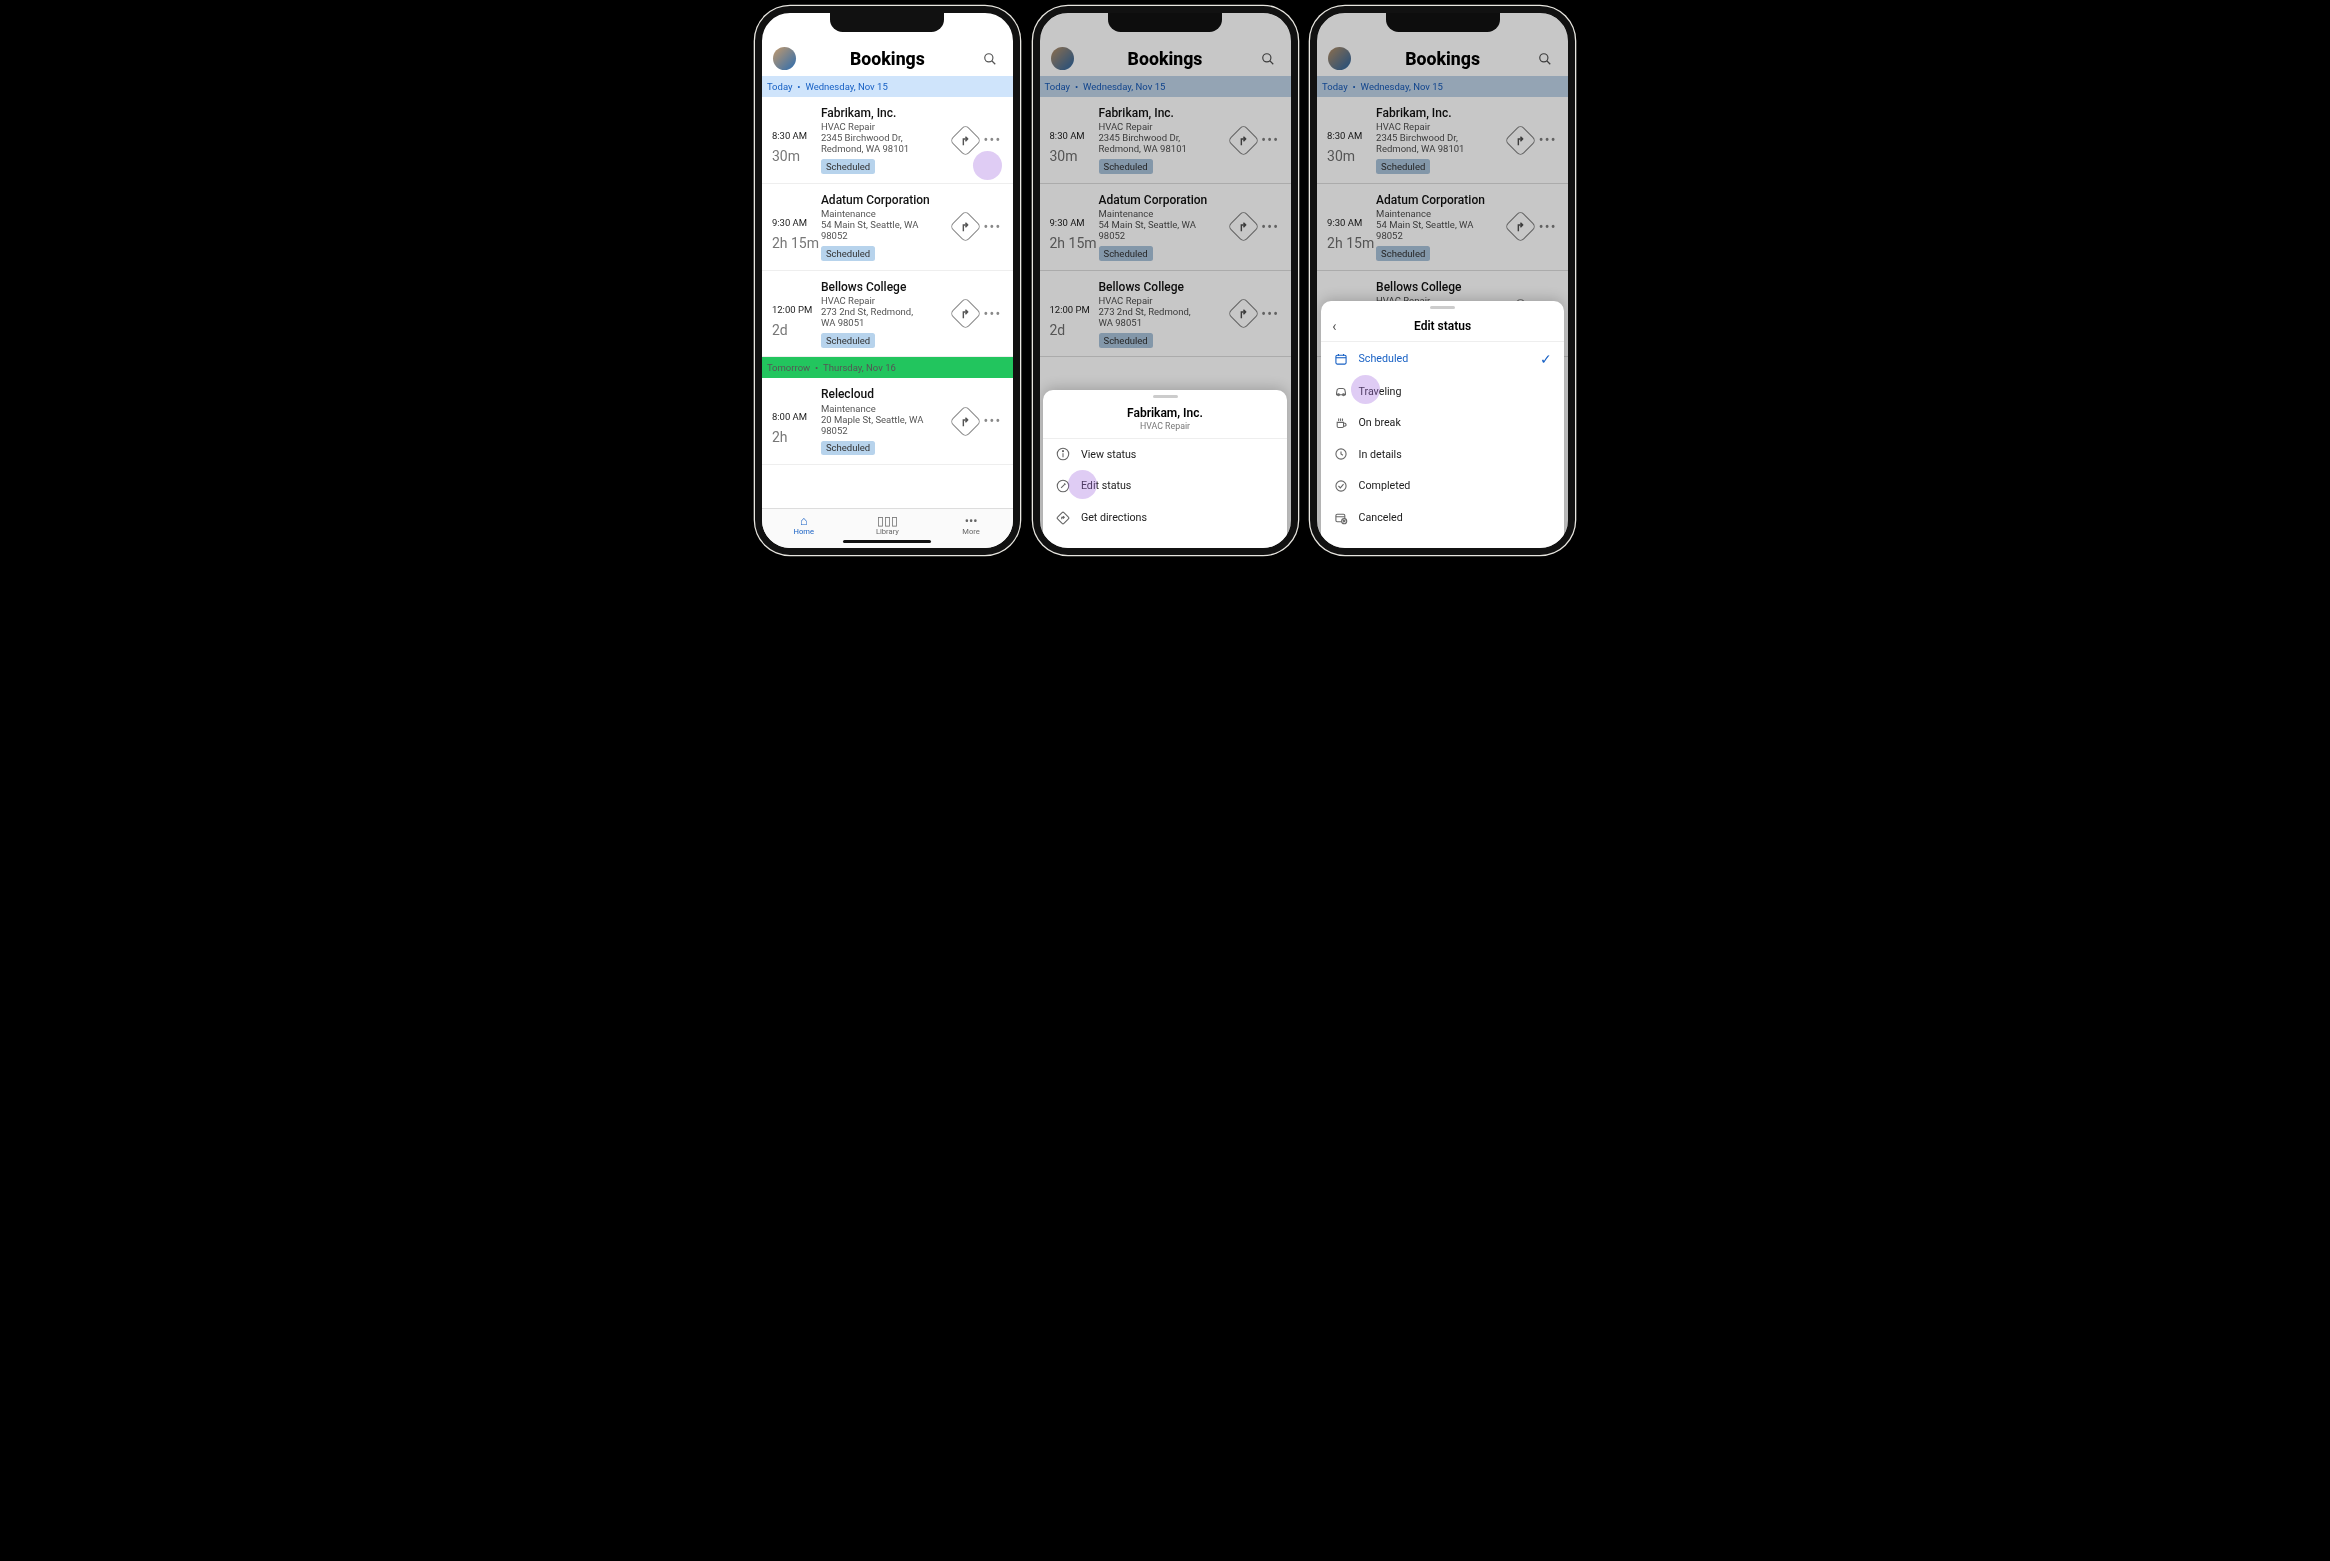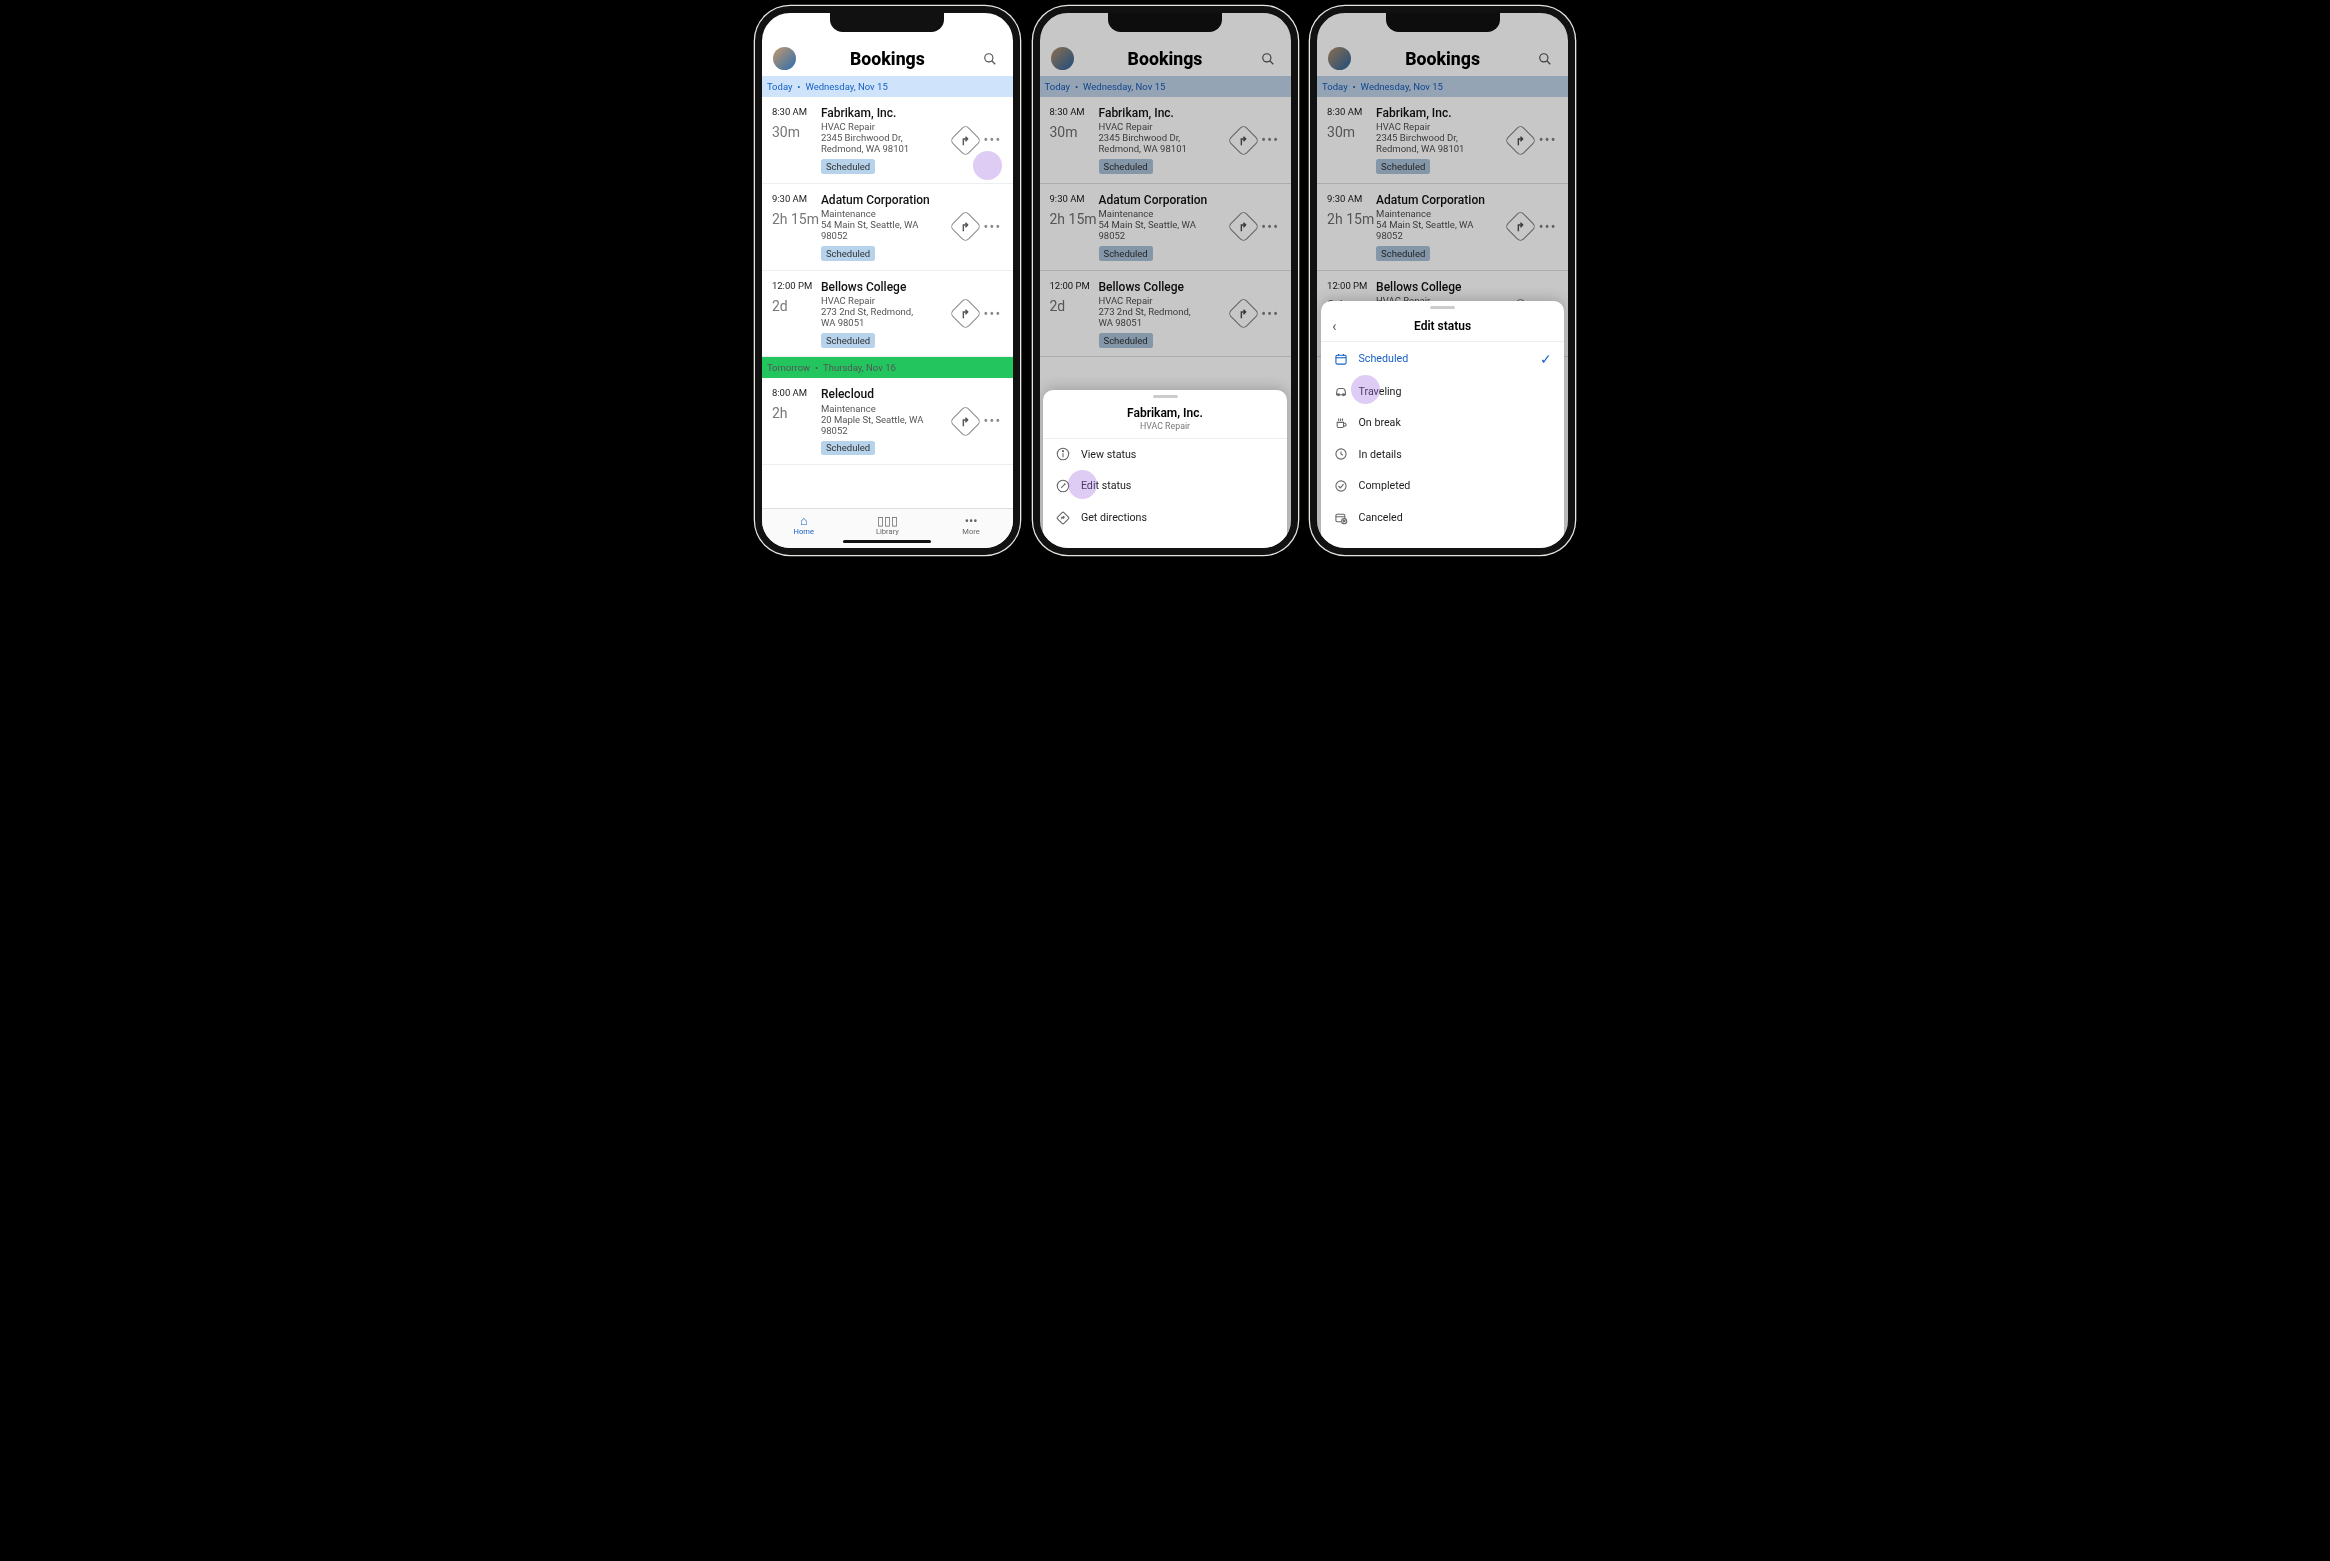--- a/index.html
+++ b/index.html
@@ -35,21 +35,21 @@
   .title { font-size: 17.7px; font-weight: 800; flex:1; }
   .icon-btn { width:23px; height:23px; display:flex; align-items:center; justify-content:center; color:#555; }
 
   .day-header { background:#cfe4fb; color:#1760c4; padding:5px 5px; font-size:9.5px; }
   .day-header span:nth-child(2){ margin:0 2.5px; }
   .day-header.gray { background:#22c55e; color:#555; }
 
   .list { flex:1; overflow:hidden; }
   .booking { display:flex; padding:8.8px 2.5px 8.8px 10px; border-bottom:0.6px solid #eee; }
   .time-col { width:49px; font-size:9.5px; }
-  .time-col .t1 { color:#222; }
+  .time-col .t1 { color:#222;margin-top:24px; }
   .time-col .t2 { color:#777; font-size:14px; margin-top:7px; }
   .detail-col { flex:1; font-size:9.5px; color:#555; }
   .detail-col .name { font-size:12px; color:#111; font-weight:500; margin-bottom:1.3px; }
   .badge { display:inline-block; background:#b7d3ec; color:#333; padding:1.9px 5px; border-radius:2.5px; margin-top:5px; font-size:9.5px; }
   .action-col { width:57px; display:flex; align-items:center; justify-content:flex-end; gap:2.5px; padding-right:5px; }
   .circ { width:23px; height:23px; border:0.9px solid #888; border-radius:5px; transform:rotate(45deg); display:flex; align-items:center; justify-content:center; color:#555; }
   .circ span { transform:rotate(-45deg); font-size:11.4px; font-weight:bold; }
   .dots { color:#888; font-size:14px; padding:0 3.8px; letter-spacing:1.3px; }
 
   .bottom-nav { display:flex; border-top:0.6px solid #ddd; padding:3.8px 0 12.6px 0; background:#fafafa; }

